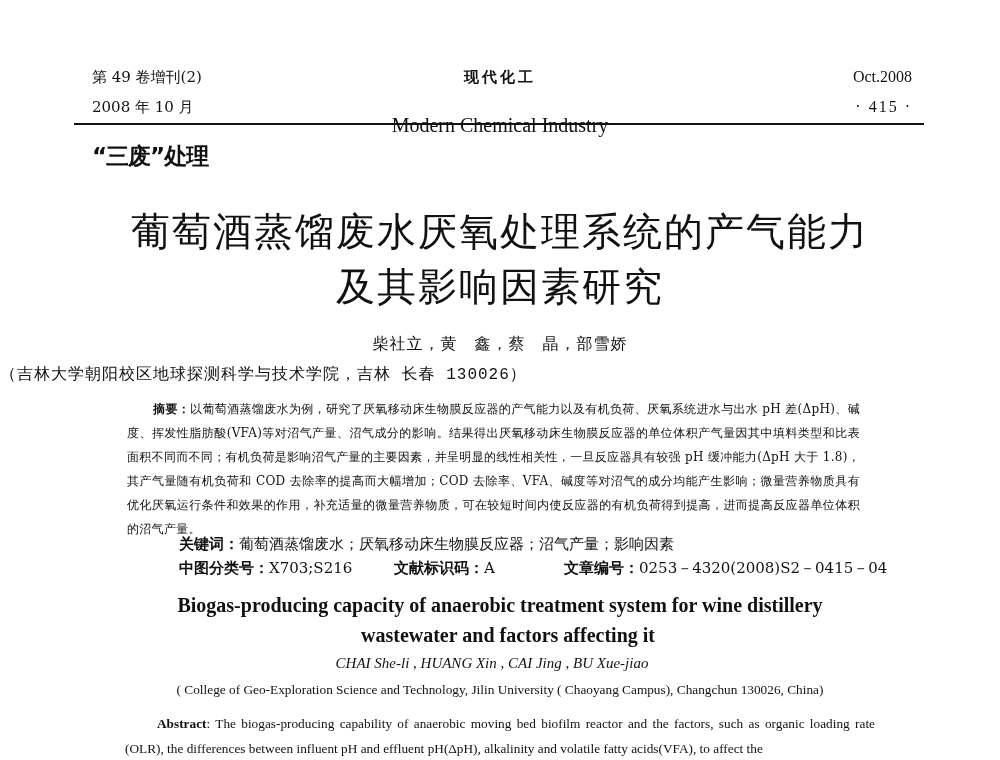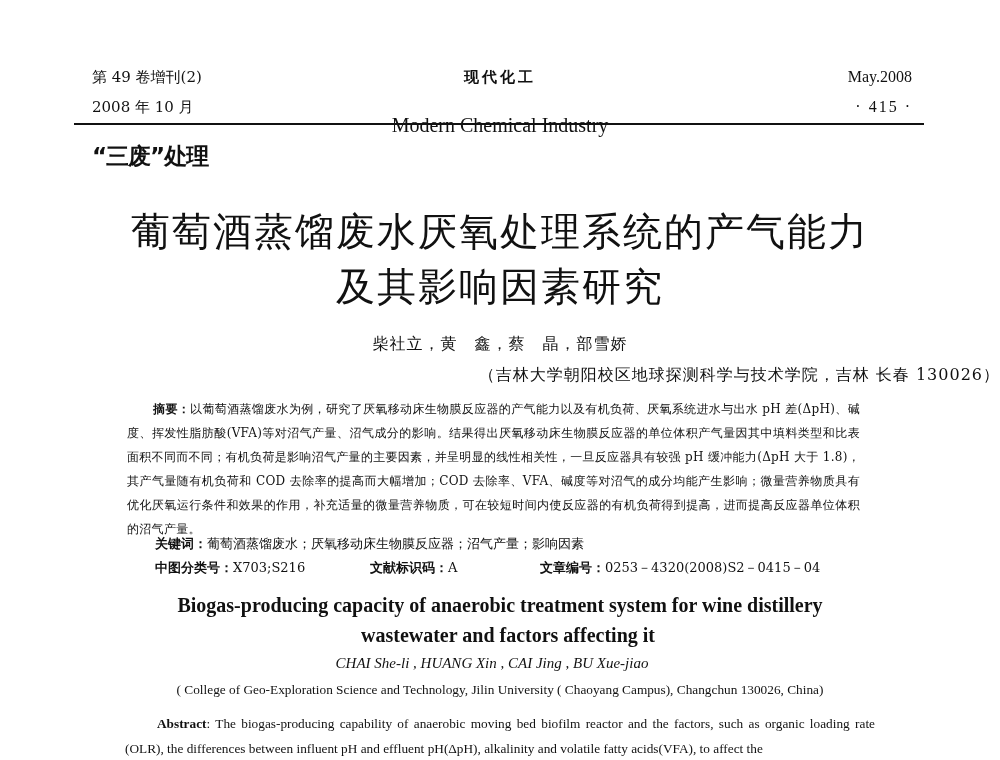--- a/index.html
+++ b/index.html
@@ -31,34 +31,34 @@
       font-family: "DejaVu Sans", sans-serif; font-size: 39px; line-height: 50px; letter-spacing: 2px;
     }
     .cn-title-1 { top: 207px; }
     .cn-title-2 { top: 262px; }
 
     .cn-authors {
       position: absolute; left: 0; width: 1000px; top: 334px; text-align: center;
       font-size: 16px; line-height: 20px; letter-spacing: 1px;
     }
     .cn-affil {
-      position: absolute; left: 0; width: 1000px; top: 365px; text-align: right;
-      font-size: 16px; line-height: 20px; letter-spacing: 1px;
+      position: absolute; left: 0; width: 1000px; top: 365px; text-align: left;
+      font-size: 16px; line-height: 20px; letter-spacing: 1px; font-family: Liberation Mono, monospace;
     }
 
     
     .cn-abstract {
       position: absolute; left: 127px; width: 733px; top: 397px;
       font-size: 12px; line-height: 24px; text-align: justify; letter-spacing: 0.3px;
     }
     .cn-abstract .label { font-weight: bold; }
     .cn-abstract .indent { display: inline-block; width: 26px; }
 
     .cn-meta {
-      position: absolute; font-size: 13px; line-height: 18px; white-space: nowrap;
+      position: absolute; font-size: 15px; line-height: 18px; white-space: nowrap; margin-left: 24px;
     }
     .cn-meta .label { font-weight: bold; }
     .kw { left: 155px; top: 535px; }
     .clc { left: 155px; top: 559px; }
     .doccode { left: 370px; top: 559px; }
     .articleno { left: 540px; top: 559px; }
 
     
     .en-title {
       position: absolute; left: 0; width: 1000px; text-align: center;
@@ -83,21 +83,21 @@
   </style>
 </head>
 <body>
 
 <div class="page">
 
   <div class="rh rh-left-1">第 49 卷增刊(2)</div>
   <div class="rh rh-left-2">2008 年 10 月</div>
   <div class="rh rh-center-1">现代化工</div>
   <div class="rh rh-center-2">Modern Chemical Industry</div>
-  <div class="rh rh-right-1">May.2008</div>
+  <div class="rh rh-right-1">Oct.2008</div>
   <div class="rh rh-right-2">· 415 ·</div>
   <div class="rule"></div>
 
   <div class="section-tag">“三废”处理</div>
 
   <div class="cn-title cn-title-2">及其影响因素研究</div>
   <div class="cn-title cn-title-1">葡萄酒蒸馏废水厌氧处理系统的产气能力</div>
 
   <div class="cn-authors">柴社立，黄　鑫，蔡　晶，部雪娇</div>
   <div class="cn-affil">（吉林大学朝阳校区地球探测科学与技术学院，吉林 长春 130026）</div>

